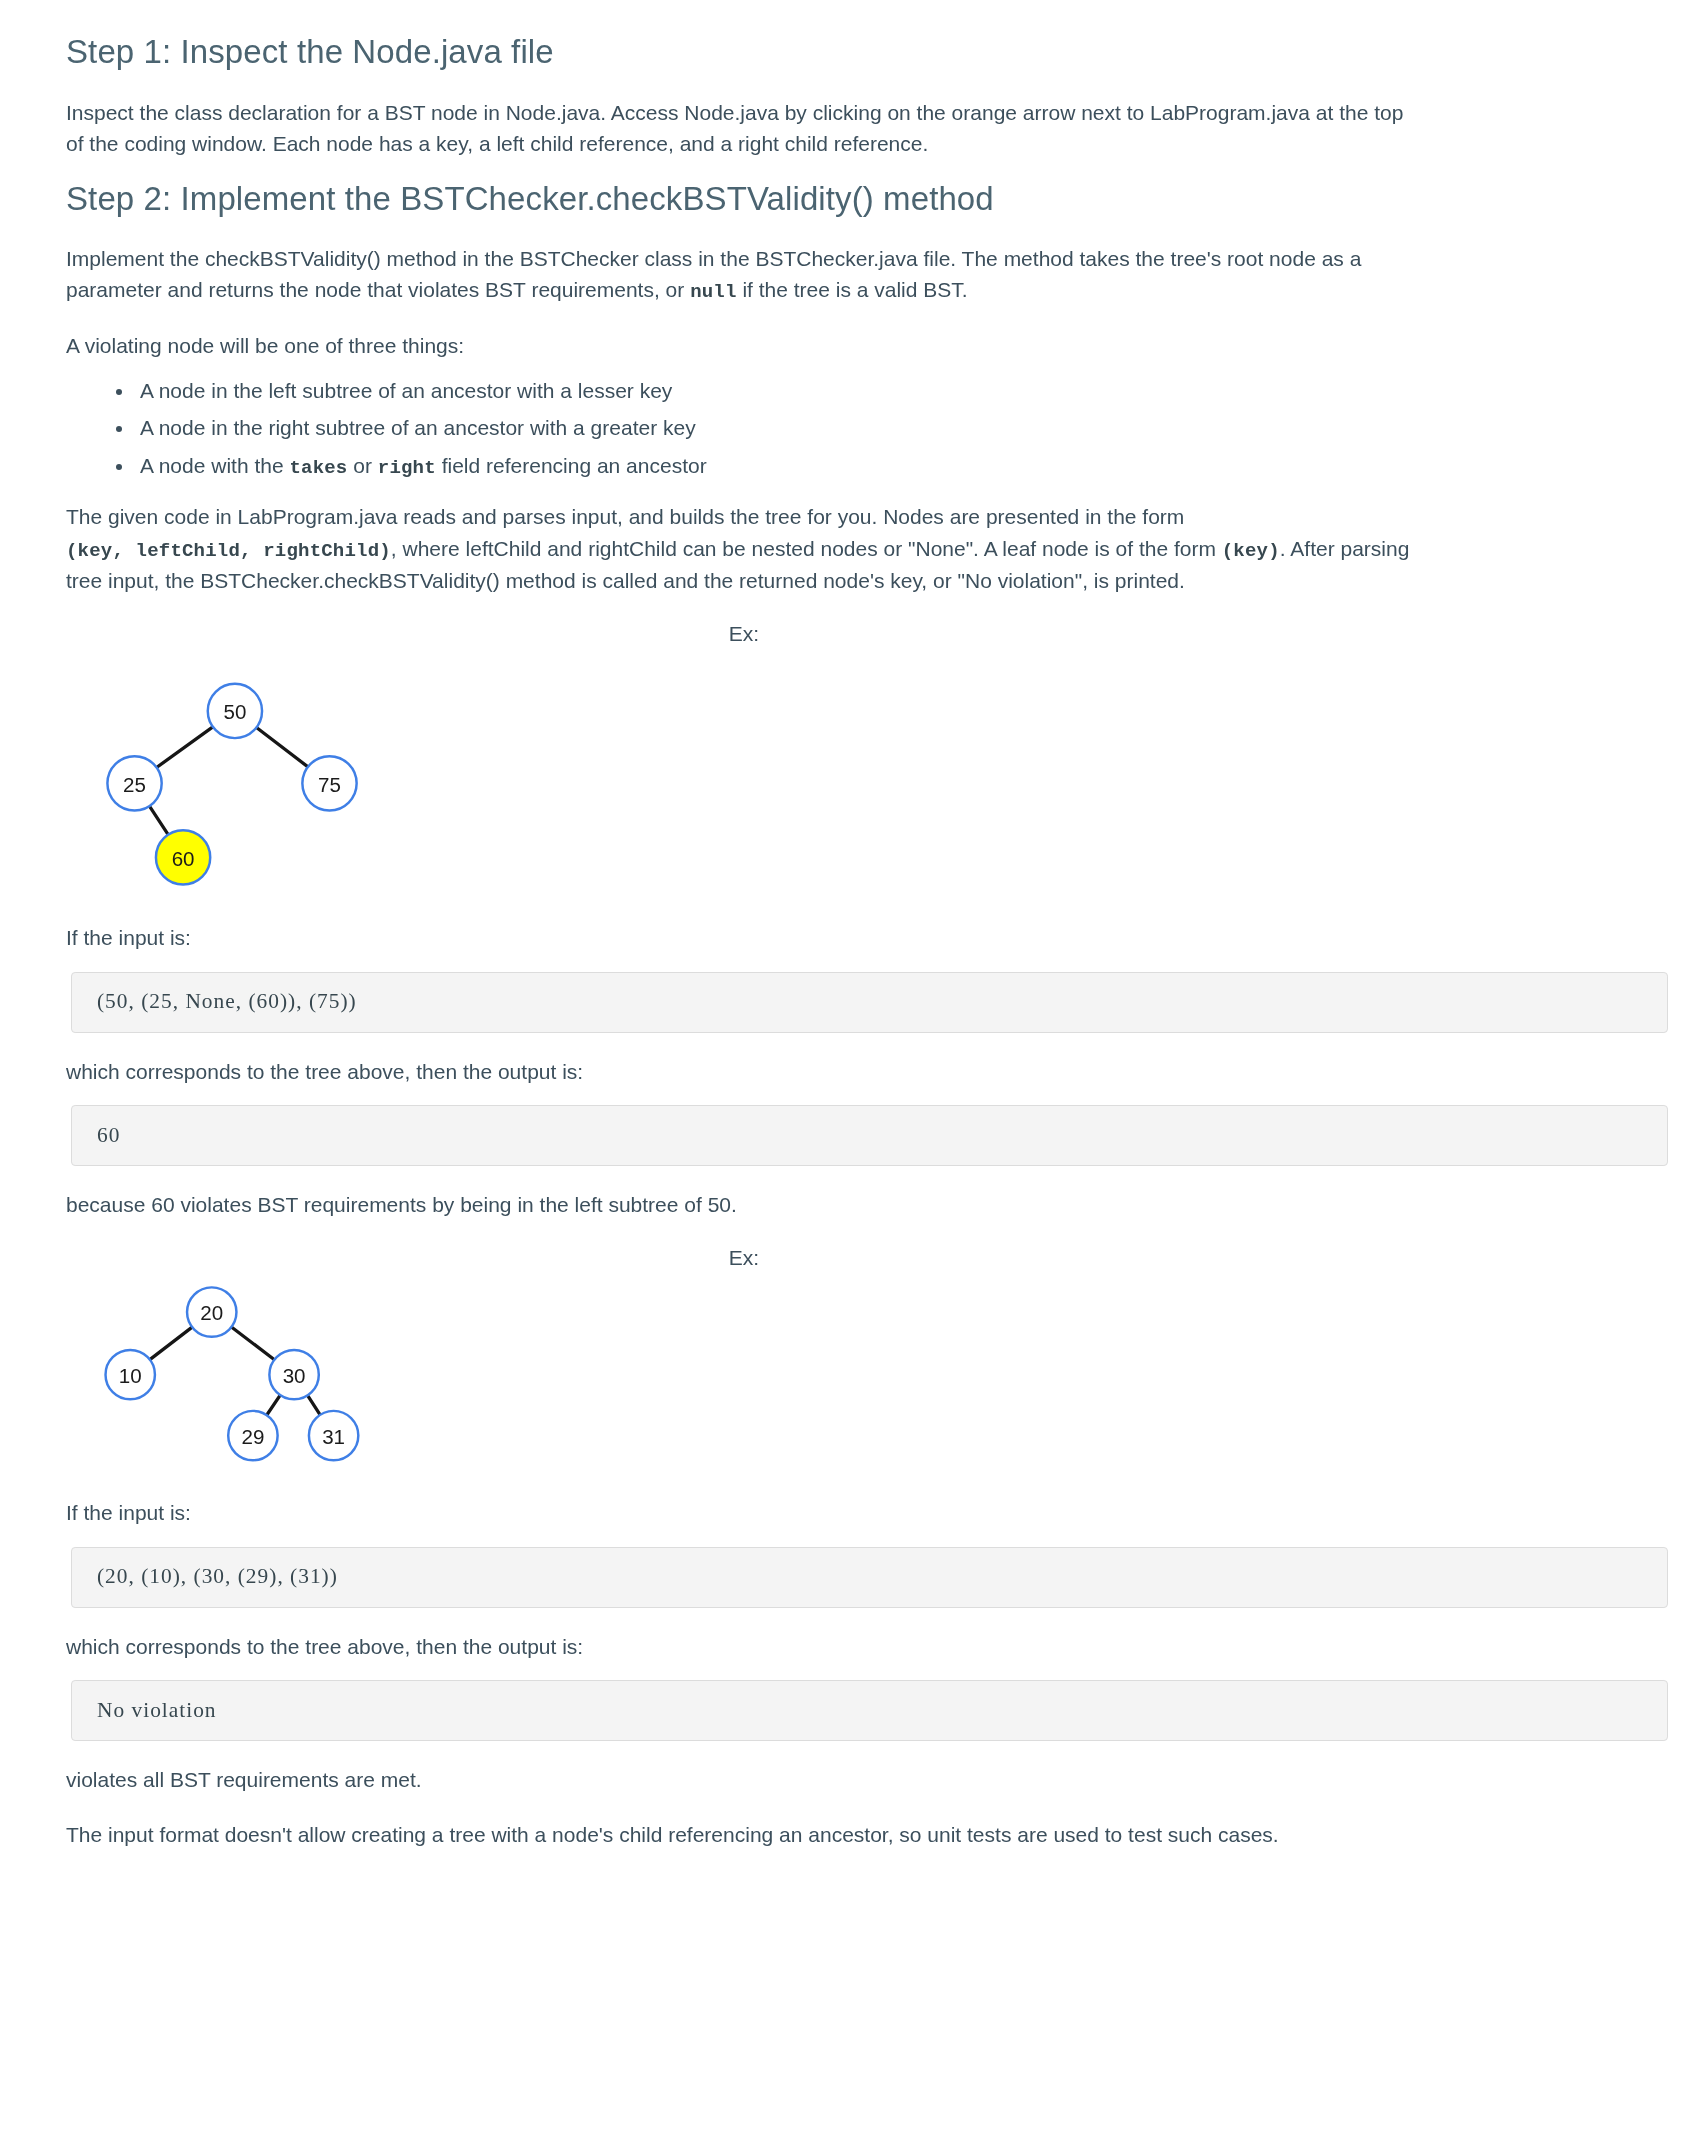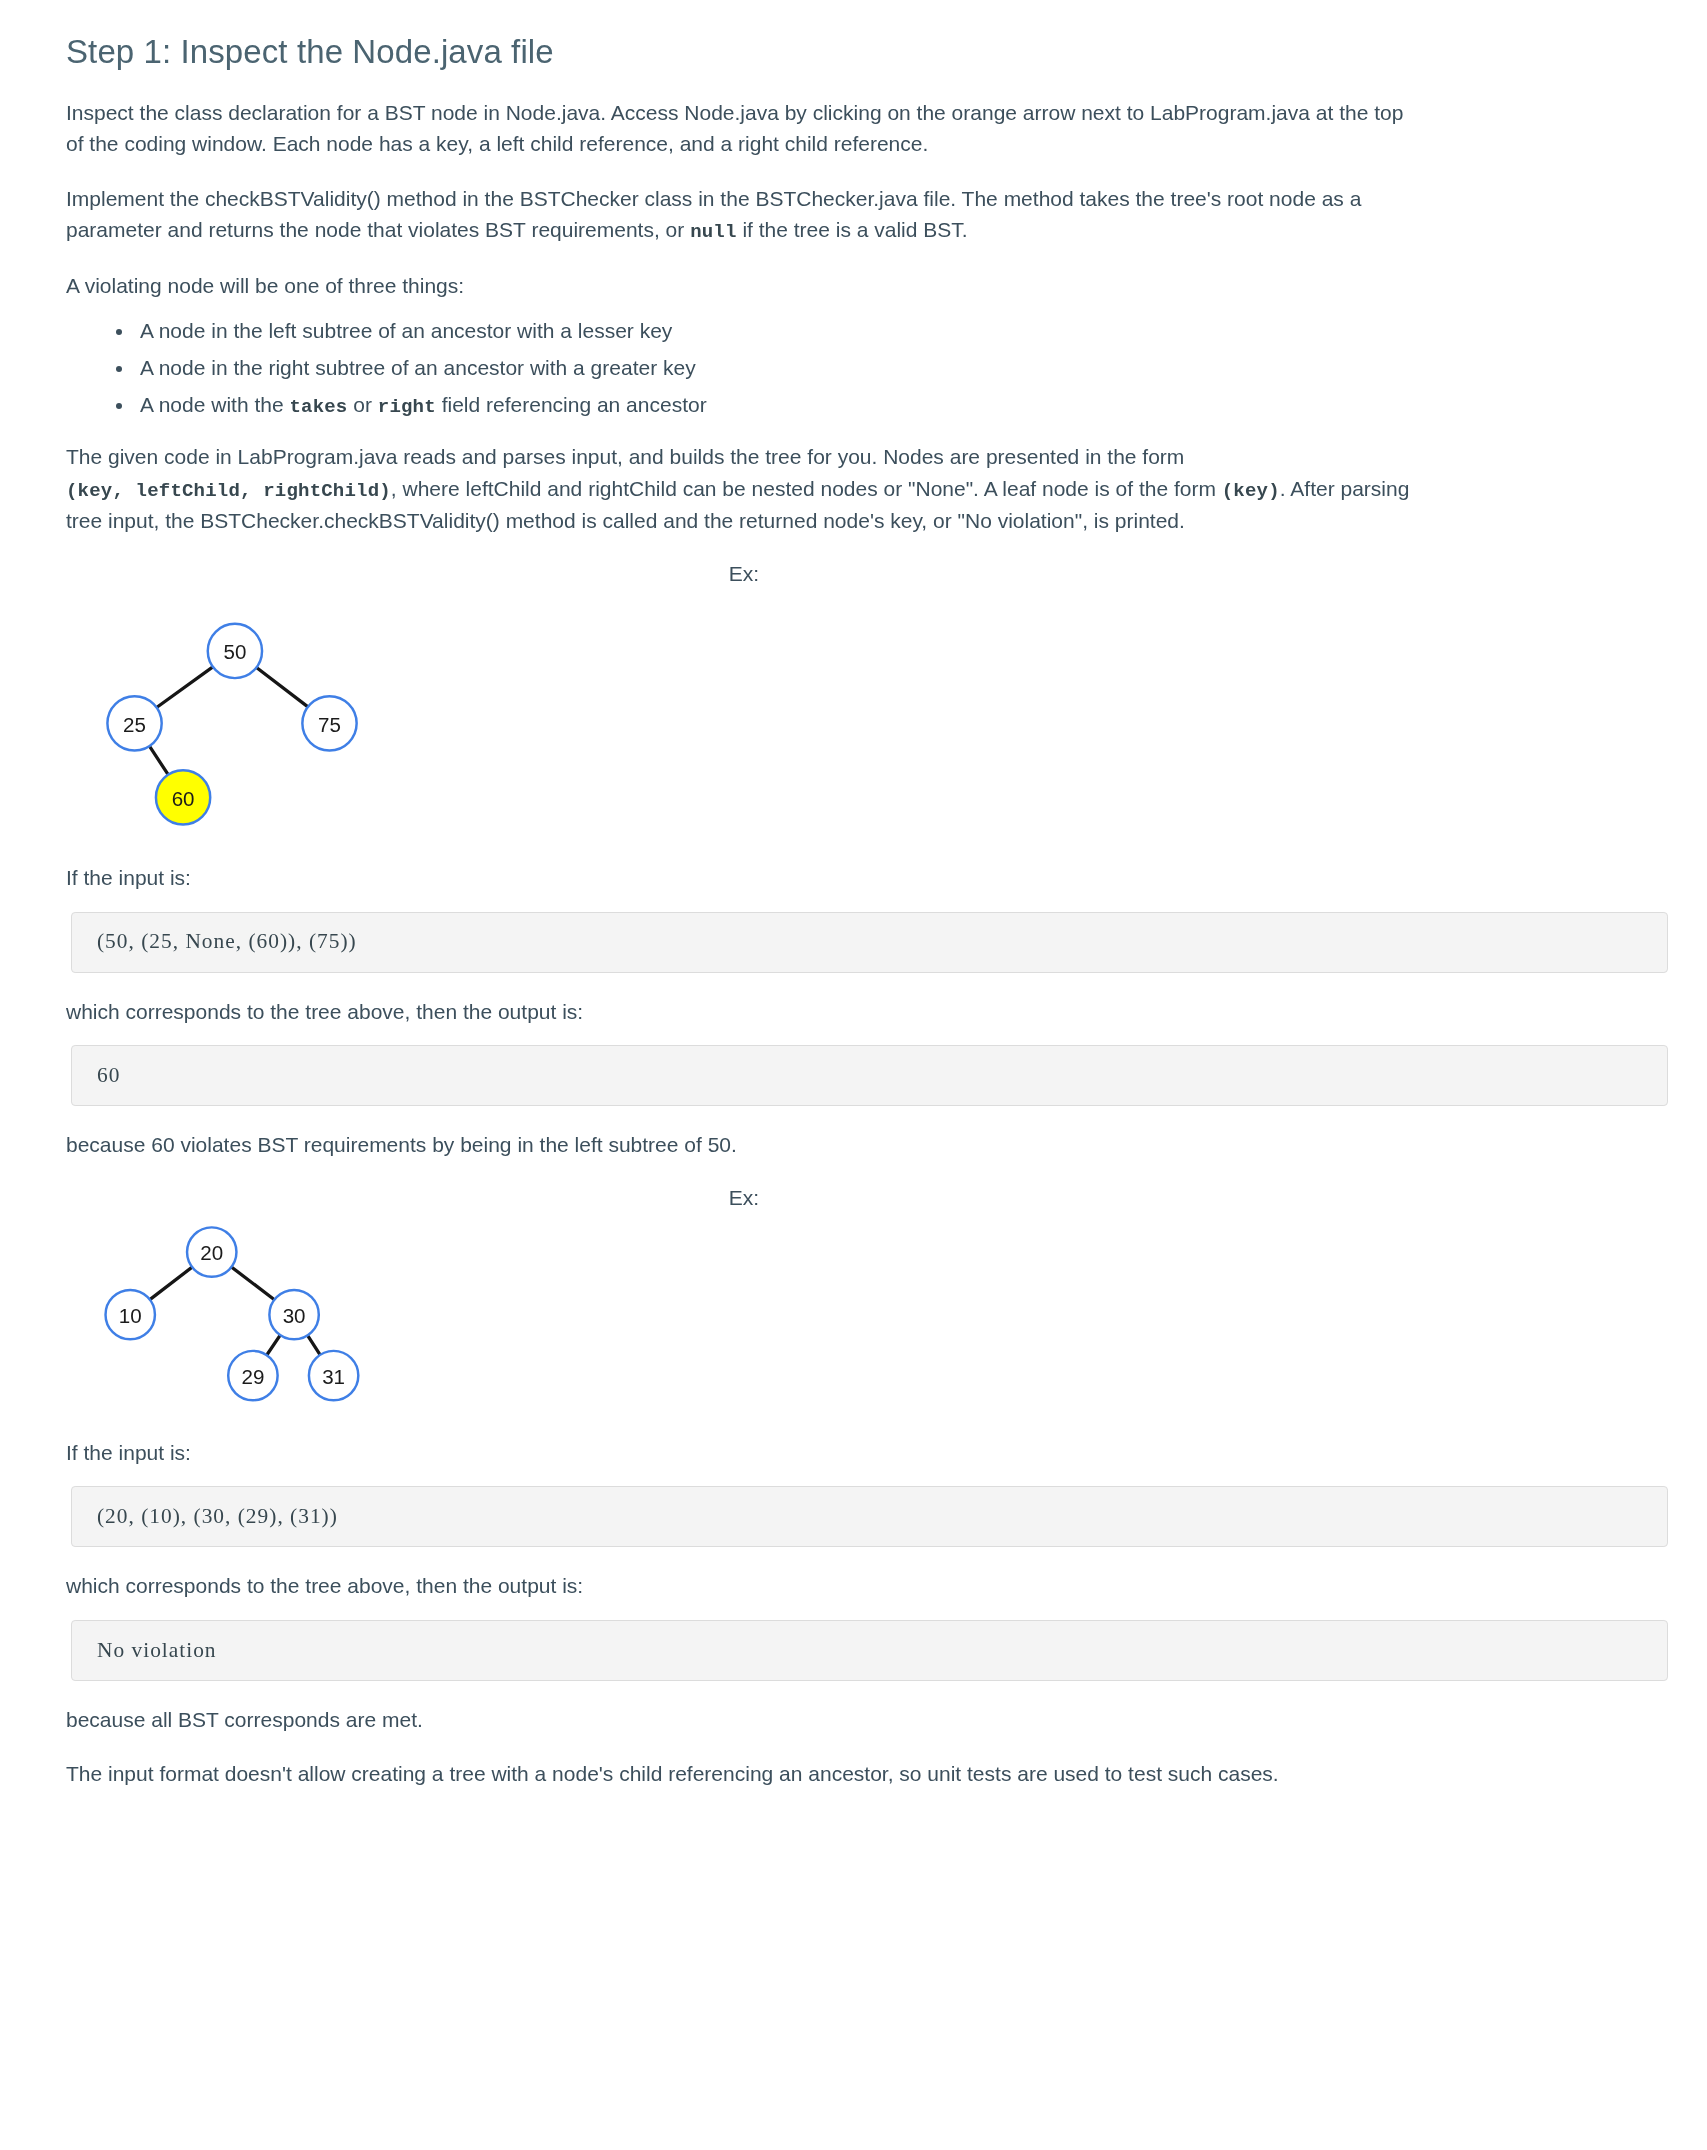--- a/index.html
+++ b/index.html
@@ -103,20 +103,21 @@
   }
 </style>
 </head>
 <body>
 
 <div class="page">
 
   <h2 class="step-heading first">Step 1: Inspect the Node.java file</h2>
   <p class="body-text">Inspect the class declaration for a BST node in Node.java. Access Node.java by clicking on the orange arrow next to LabProgram.java at the top of the coding window. Each node has a key, a left child reference, and a right child reference.</p>
 
+  <h2 class="step-heading">Step 2: Implement the BSTChecker.checkBSTValidity() method</h2>
 
   <p class="body-text"><span>Implement the checkBSTValidity() method in the BSTChecker class in the BSTChecker.java file. The method takes the tree's root node as a parameter and returns the node that violates BST requirements, or </span><code class="inline">null</code><span> if the tree is a valid BST.</span></p>
 
   <p class="body-text">A violating node will be one of three things:</p>
 
   <ul class="violation-list">
     <li><span>A node in the left subtree of an ancestor with a lesser key</span></li>
     <li><span>A node in the right subtree of an ancestor with a greater key</span></li>
     <li><span>A node with the </span><code class="inline">takes</code><span> or </span><code class="inline">right</code><span> field referencing an ancestor</span></li>
   </ul>
@@ -195,18 +196,18 @@
   <p class="body-text tight">If the input is:</p>
   <div class="code-block">
     <pre>(20, (10), (30, (29), (31))</pre>
   </div>
 
   <p class="body-text">which corresponds to the tree above, then the output is:</p>
   <div class="code-block">
     <pre>No violation</pre>
   </div>
 
-  <p class="body-text">because all BST corresponds are met.</p>
+  <p class="body-text">violates all BST requirements are met.</p>
 
   <p class="body-text">The input format doesn't allow creating a tree with a node's child referencing an ancestor, so unit tests are used to test such cases.</p>
 
 </div>
 
 
 </body></html>

